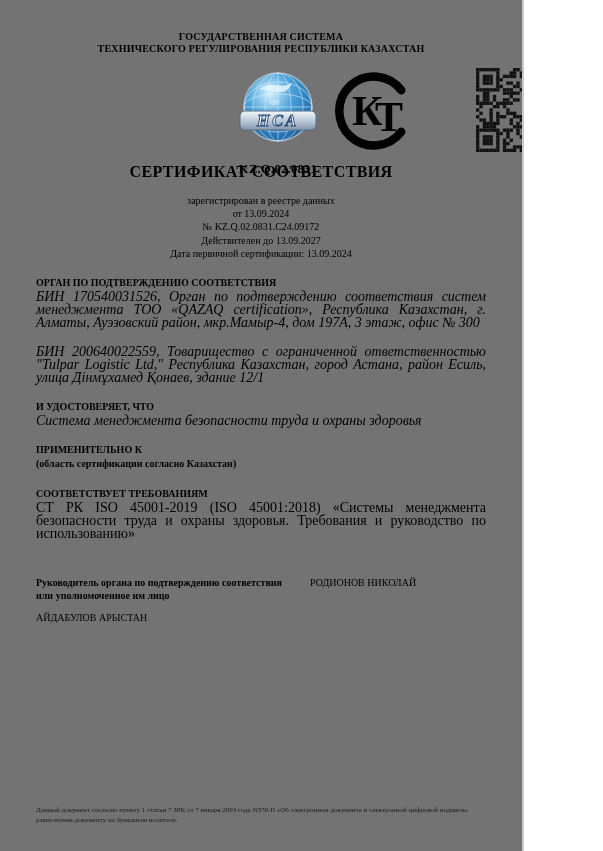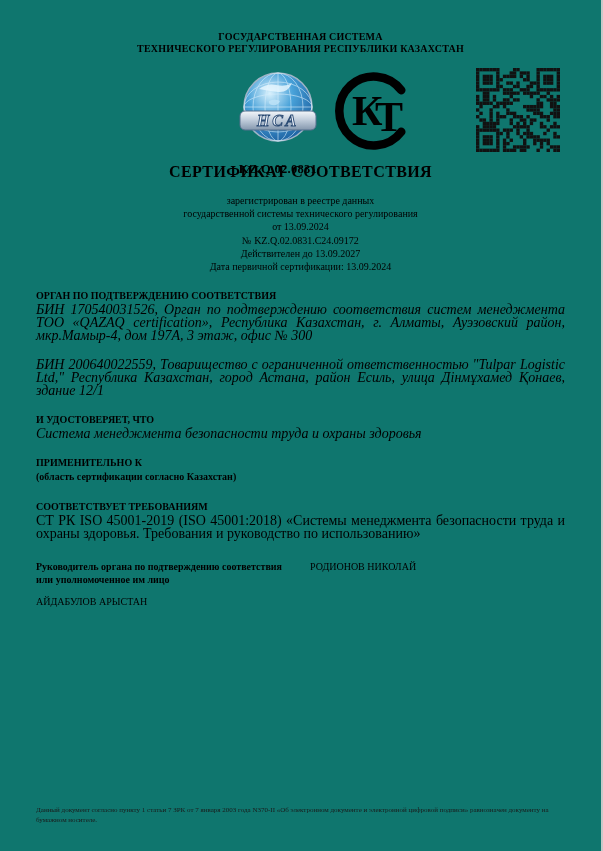--- a/index.html
+++ b/index.html
@@ -1,41 +1,41 @@
 <!DOCTYPE html>
 <html><head>
 <meta charset="utf-8">
 <style>
   html,body { margin:0; padding:0; background:#ffffff; }
   .page {
     position:relative;
-    width:603px; height:851px;
+    width:524px; height:851px;
     box-sizing:border-box;
-    background:#0f766e;
+    background:#737373;
     border-right:2px solid #c9c9c9;
     font-family:"Liberation Serif","DejaVu Serif",serif;
     color:#000;
     overflow:hidden;
   }
   .content { padding:31px 36px 0 36px; }
   .hdr { text-align:center; font-weight:bold; font-size:10px; line-height:12px; letter-spacing:0.2px; }
   .logo-row { position:relative; height:94px; margin-top:13px; }
   .globe-wrap { position:absolute; left:200px; top:3px; width:84px; text-align:center; }
   .acc-code { font-weight:bold; font-size:12.5px; margin-top:14px; letter-spacing:0.3px; }
   .kt-wrap { position:absolute; left:296px; top:1px; }
   .qr-wrap { position:absolute; left:440px; top:0; width:84px; height:84px; }
   .doc-title { text-align:center; font-weight:bold; font-size:16px; line-height:19px; letter-spacing:0.4px; }
   .reg-block { text-align:center; font-size:10px; line-height:13.2px; margin-top:13px; }
   .sec { margin-top:16px; }
   .sec:first-of-type { margin-top:5px; }
   .sec-h { font-weight:bold; font-size:10px; line-height:13px;margin-top:8px; }
   .sec-p { font-size:14px; line-height:13px; text-align:justify; margin-top:1px; }
   .it { font-style:italic; }
   .sec-h2 { font-weight:bold; font-size:10px; line-height:15px; }
-  .sig-block { margin-top:20px; }
+  .sig-block { margin-top:36px; }
   .sig-row { display:grid; grid-template-columns:274px 1fr; align-items:start; }
   .sig-row + .sig-row { margin-top:9px; }
   .sig-label { font-weight:bold; font-size:10px; line-height:13px; padding-right:20px; }
   .sig-name { font-size:10px; line-height:13px; }
   .footer {
     position:absolute; left:36px; right:40px; top:805px;
     font-size:7px; line-height:10px; color:#1a1a1a;
   }
   svg text { font-family:"Liberation Serif","DejaVu Serif",serif; }
 </style>
@@ -414,21 +414,20 @@
             <rect x="70.56" y="80.64" width="3.36" height="3.36" fill="#111111"></rect>
             <rect x="77.28" y="80.64" width="3.36" height="3.36" fill="#111111"></rect>
             <rect x="80.64" y="80.64" width="3.36" height="3.36" fill="#111111"></rect>
           </svg></div>
     </div>
 
     <div class="doc-title">СЕРТИФИКАТ СООТВЕТСТВИЯ</div>
 
     <div class="reg-block">
       <div>зарегистрирован в реестре данных</div>
-      <div>государственной системы технического регулирования</div>
       <div>от 13.09.2024</div>
       <div>№ KZ.Q.02.0831.C24.09172</div>
       <div>Действителен до 13.09.2027</div>
       <div>Дата первичной сертификации: 13.09.2024</div>
     </div>
 
     <div class="sec">
       <div class="sec-h">ОРГАН ПО ПОДТВЕРЖДЕНИЮ СООТВЕТСТВИЯ</div>
       <div class="sec-p it">БИН 170540031526, Орган по подтверждению соответствия систем менеджмента ТОО «QAZAQ certification», Республика Казахстан, г. Алматы, Ауэзовский район, мкр.Мамыр-4, дом 197А, 3 этаж, офис № 300</div>
     </div>

